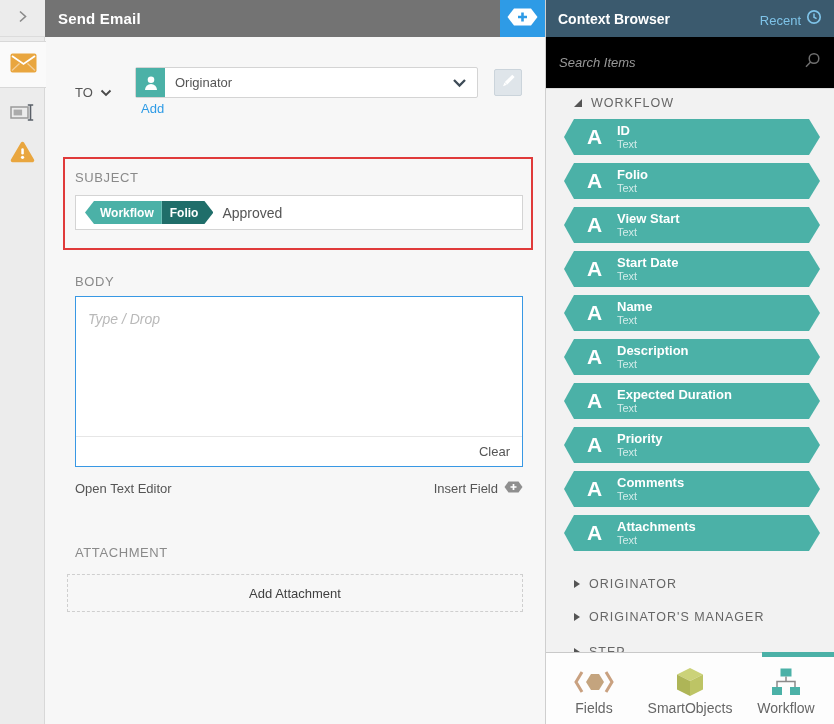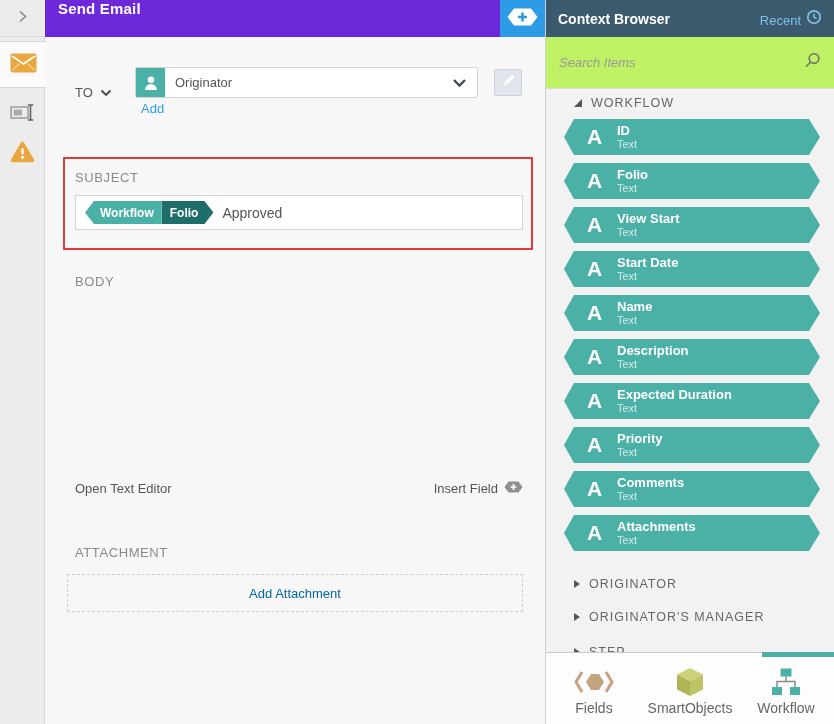--- a/index.html
+++ b/index.html
@@ -8,22 +8,22 @@
   .app { position:relative; width:834px; height:724px; background:#F7F7F7; }
 
   
   .sidebar { position:absolute; left:0; top:0; width:45px; height:724px; background:#ECECEC; border-right:1px solid #D8D8D8; z-index:3; }
   .sb-corner { width:45px; height:37px; background:#ECECEC; border-bottom:1px solid #DCDCDC; display:flex; align-items:center; justify-content:center; cursor:pointer; }
   .sb-tab { width:45px; height:47px; display:flex; align-items:center; justify-content:center; cursor:pointer; }
   .sb-tab.selected { background:#FAFAFA; border-top:1px solid #D8D8D8; border-bottom:1px solid #D8D8D8; margin-top:4px; width:46px; }
   .sb-icon { width:45px; height:40px; display:flex; align-items:center; justify-content:center; cursor:pointer; }
 
   
-  .ed-header { position:absolute; left:45px; top:0; width:455px; height:37px; background:#6d28d9; color:#fff;
-               display:flex; padding-left:13px; font-size:15px; font-weight:600; letter-spacing:.2px; }
+  .ed-header { position:absolute; left:45px; top:0; width:455px; height:37px; background:#737373; color:#fff;
+               display:flex; align-items:center; padding-left:13px; font-size:15px; font-weight:600; letter-spacing:.2px; }
   .hex-add-btn { position:absolute; left:500px; top:0; width:45px; height:37px; background:#2E9BE6; display:flex; align-items:center; justify-content:center; cursor:pointer; }
 
   
   .main { position:absolute; left:45px; top:37px; width:500px; height:687px; background:#F7F7F7; }
   .to-label { position:absolute; left:30px; top:48px; font-size:13px; color:#555; display:flex; align-items:center; gap:7px; cursor:pointer; }
   .recipient-box { position:absolute; left:90px; top:30px; width:343px; height:31px; background:#fff; border:1px solid #D4D4D4; border-radius:2px;
                    display:flex; align-items:center; cursor:pointer; }
   .person-badge { width:29px; height:29px; background:#4BB1A7; display:flex; align-items:center; justify-content:center; flex:0 0 29px; }
   .recipient-text { flex:1; font-size:13px; color:#555; padding-left:10px; }
   .recipient-chevron { padding-right:10px; display:flex; }
@@ -45,28 +45,28 @@
   .body-box { position:absolute; left:30px; top:259px; width:448px; height:171px; background:#fff; border:1px solid #3898E4; display:flex; flex-direction:column; }
   .body-placeholder { font-style:italic; color:#B9B9B9; font-size:14px; padding:14px 0 0 12px; flex:1; }
   .body-footer { height:30px; border-top:1px solid #E6E6E6; display:flex; align-items:center; justify-content:flex-end; padding-right:12px; }
   .clear-link { font-size:13px; color:#555; cursor:pointer; }
   .links-row { position:absolute; left:30px; top:444px; width:448px; display:flex; justify-content:space-between; align-items:center; }
   .gray-link { font-size:13px; color:#555; cursor:pointer; display:flex; align-items:center; gap:6px; }
 
   .attach-label { left:30px; top:508px; }
   .attach-box { position:absolute; left:22px; top:537px; width:456px; height:38px; border:1px dashed #CFCFCF;
                 display:flex; align-items:center; justify-content:center; cursor:pointer; }
-  .attach-link { font-size:13px; color:#0369a1; }
+  .attach-link { font-size:13px; color:#404040; }
 
   
   .ctx { position:absolute; left:545px; top:0; width:289px; height:724px; background:#fff; border-left:1px solid #CFCFCF; }
   .ctx-header { height:37px; background:#3B5A6E; display:flex; align-items:center; justify-content:space-between; padding:0 12px; }
   .ctx-title { color:#fff; font-size:14px; font-weight:600; }
   .recent-link { display:flex; align-items:flex-end; gap:5px; color:#7EC3E8; font-size:13px; cursor:pointer; }
-  .search-row { position:absolute; left:0; top:37px; width:100%; height:52px; background:#bef264; border-bottom:1px solid #DCDCDC;
+  .search-row { position:absolute; left:0; top:37px; width:100%; height:52px; background:#000000; border-bottom:1px solid #DCDCDC;
                 display:flex; align-items:center; padding:0 13px; }
   .search-input { flex:1; border:none; outline:none; font-size:13px; font-style:italic; color:#777; background:transparent; font-family:"Liberation Sans",sans-serif; }
   .search-input::placeholder { color:#999; }
   .ctx-list { position:absolute; left:0; top:89px; width:100%; height:563px; background:#F2F2F2; overflow:hidden; }
   .section-header { display:flex; align-items:center; gap:9px; font-size:12.5px; color:#666; letter-spacing:1px; cursor:pointer; }
   .sh-workflow { position:absolute; left:28px; top:7px; }
   .sh-c1 { position:absolute; left:28px; top:488px; }
   .sh-c2 { position:absolute; left:28px; top:521px; }
   .sh-c3 { position:absolute; left:28px; top:556px; }
   .tri-exp { width:8px; height:8px; background:#555; clip-path:polygon(100% 0, 100% 100%, 0 100%); }
@@ -182,20 +182,26 @@
     <div class="highlight-red"></div>
 
     <div class="field-label subject-label">SUBJECT</div>
     <div class="subject-input">
       <span class="tok tok-left">Workflow</span>
       <span class="tok tok-right">Folio</span>
       <span class="subject-text">Approved</span>
     </div>
 
     <div class="field-label body-label">BODY</div>
+    <div class="body-box">
+      <div class="body-placeholder">Type / Drop</div>
+      <div class="body-footer">
+        <span class="clear-link">Clear</span>
+      </div>
+    </div>
 
     <div class="links-row">
       <span class="gray-link">Open Text Editor</span>
       <span class="gray-link">
         <span>Insert Field</span>
         <span>
           <svg width="19" height="12" viewBox="0 0 19 12">
             <polygon points="4.5,0.5 14.5,0.5 18.5,6 14.5,11.5 4.5,11.5 0.5,6" fill="#8f8f8f"></polygon>
             <path d="M9.5 3 v6 M6.5 6 h6" stroke="#fff" stroke-width="1.7"></path>
           </svg>

